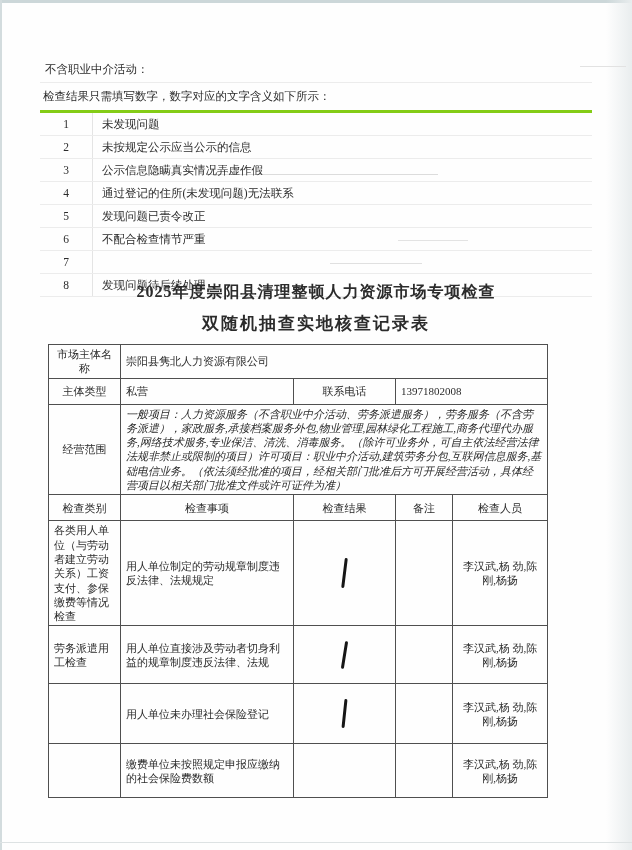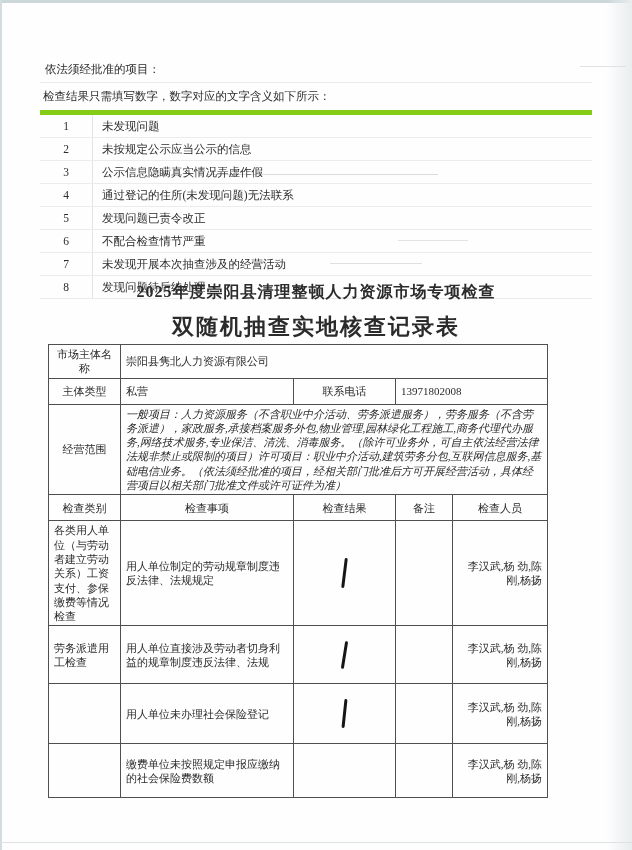--- a/index.html
+++ b/index.html
@@ -15,41 +15,41 @@
   .edge-left{position:absolute;left:0;top:0;width:2px;height:100%;background:#d3dcde;}
   .edge-right{position:absolute;right:0;top:0;width:26px;height:100%;
     background:linear-gradient(to right,rgba(250,250,250,0),#e9edee);}
   .edge-bottom{position:absolute;left:0;bottom:7px;width:100%;height:1px;background:#dde2e3;}
 
   
   .instructions{position:absolute;left:40px;top:56px;width:552px;font-size:11.5px;}
   .ins-head{height:26px;display:flex;align-items:center;padding-left:5px;
     border-bottom:1px solid #ececec;}
   .ins-head2{height:27px;display:flex;align-items:center;padding-left:3px;
-    border-bottom:5px solid #84cc16;text-align:center;}
+    border-bottom:3px solid #84cc16;text-align:center;}
   .ins-row{display:flex;height:22px;border-bottom:1px solid #ececec;align-items:center;}
   .ins-num{width:52px;text-align:center;border-right:1px solid #e4e4e4;
     align-self:stretch;display:flex;align-items:center;justify-content:center;}
   .ins-text{padding-left:9px;}
 
   
   .doc-title{position:absolute;left:0;top:282px;width:632px;text-align:center;
     font-size:16px;font-weight:bold;letter-spacing:1px;}
   .doc-subtitle{position:absolute;left:0;top:312px;width:632px;text-align:center;
-    font-size:22px;font-weight:bold;letter-spacing:2px;}
+    font-size:17px;font-weight:bold;letter-spacing:2px;}
 
   
   table.main{position:absolute;left:48px;top:344px;width:499px;
     border-collapse:collapse;table-layout:fixed;font-size:11px;}
   table.main td,table.main th{
     border:1px solid #4f4f4f;padding:2px 5px;vertical-align:middle;
     font-weight:normal;line-height:1.3;overflow:hidden;}
   td.lbl{text-align:center;white-space:pre-line;font-family:Liberation Serif, serif;}
   td.val{text-align:left;}
-  td.ctr{text-align:right;}
+  td.ctr{text-align:center;}
   .scope{line-height:1.32;letter-spacing:0;font-style:italic;}
   
   .hand-mark{width:3px;height:30px;background:#161616;margin:0 auto;
     transform:rotate(7deg);border-radius:2px;}
   .hand-mark.m2{transform:rotate(9deg);height:28px;}
   .hand-mark.m3{transform:rotate(6deg);height:29px;}
 
   
   .artifact{position:absolute;background:#d9d9d9;height:1px;}
   .a1{left:580px;top:66px;width:46px;background:#e2e2e2;}
@@ -66,21 +66,21 @@
   <div class="edge-left"></div>
   <div class="edge-right"></div>
   <div class="edge-bottom"></div>
 
   <div class="artifact a1"></div>
   <div class="artifact a2"></div>
   <div class="artifact a3"></div>
   <div class="artifact a4"></div>
 
   <div class="instructions">
-    <div class="ins-head">依法须经批准的项目：</div>
+    <div class="ins-head">不含职业中介活动：</div>
     <div class="ins-head2">检查结果只需填写数字，数字对应的文字含义如下所示：</div>
 
     <div class="ins-row">
       <div class="ins-num">1</div>
       <div class="ins-text">未发现问题</div>
     </div>
     <div class="ins-row">
       <div class="ins-num">2</div>
       <div class="ins-text">未按规定公示应当公示的信息</div>
     </div>
@@ -95,21 +95,20 @@
     <div class="ins-row">
       <div class="ins-num">5</div>
       <div class="ins-text">发现问题已责令改正</div>
     </div>
     <div class="ins-row">
       <div class="ins-num">6</div>
       <div class="ins-text">不配合检查情节严重</div>
     </div>
     <div class="ins-row">
       <div class="ins-num">7</div>
-      <div class="ins-text">未发现开展本次抽查涉及的经营活动</div>
     </div>
     <div class="ins-row">
       <div class="ins-num">8</div>
       <div class="ins-text">发现问题待后续处理</div>
     </div>
   </div>
 
   <div class="doc-title">2025年度崇阳县清理整顿人力资源市场专项检查</div>
   <div class="doc-subtitle">双随机抽查实地核查记录表</div>
 

